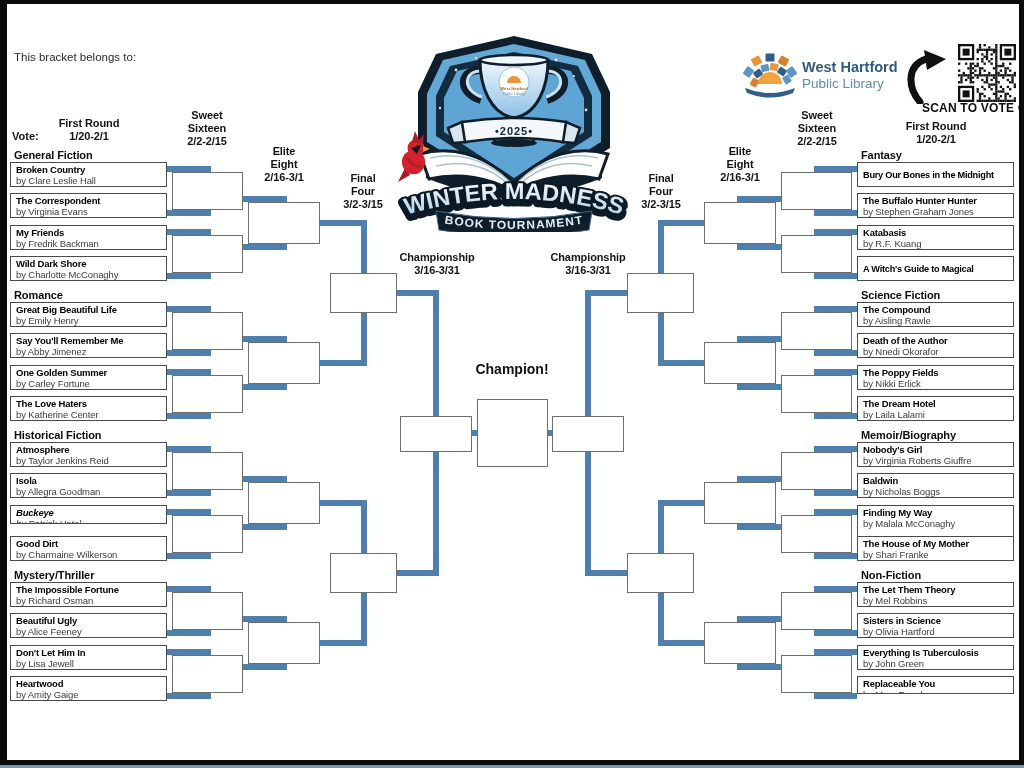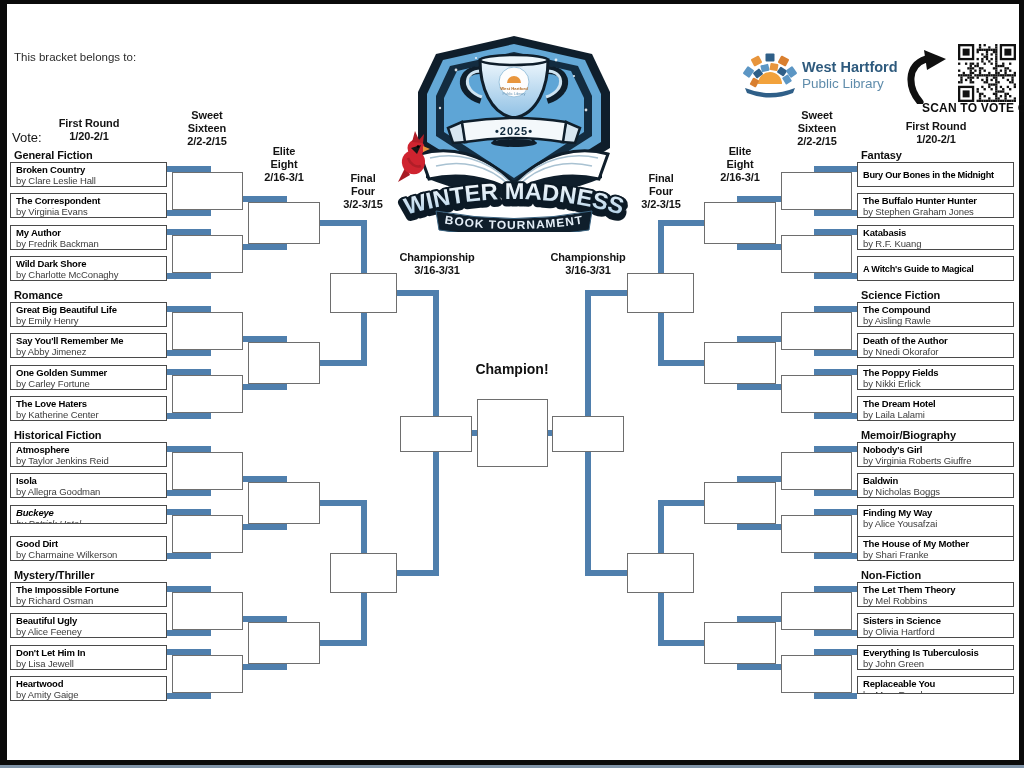--- a/index.html
+++ b/index.html
@@ -13,21 +13,21 @@
   .bookbox{position:absolute;background:#fff;border:1.5px solid #4a4a4a;z-index:2;
            box-sizing:border-box;padding:1px 2px 0 5px;overflow:hidden}
   .slot{position:absolute;background:#fff;border:1.4px solid #6e6e6e;z-index:2;box-sizing:border-box}
   .bt{font-weight:bold;font-size:9.5px;letter-spacing:-0.2px;color:#000;line-height:11px;display:block;white-space:nowrap}
   .ba{font-size:9.5px;color:#3d3d3d;line-height:11px;display:block;white-space:nowrap;letter-spacing:-0.1px}
   .bookbox.inline .bt,.bookbox.inline .ba{display:inline;white-space:normal;font-size:9.2px;letter-spacing:-0.25px}
   .cat{position:absolute;font-weight:bold;font-size:11px;color:#0d0d0d;z-index:3;white-space:nowrap;letter-spacing:-0.1px}
   .hdr{position:absolute;z-index:3;transform:translateX(-50%);text-align:center;font-weight:bold;
        font-size:11px;color:#141414;line-height:13px;white-space:nowrap;letter-spacing:-0.1px}
   .belongs{position:absolute;left:14px;top:51px;font-size:11.5px;color:#2b2b2b;z-index:3}
-  .vote{position:absolute;left:12px;top:130px;font-size:13px;font-weight:normal;color:#141414;z-index:3}
+  .vote{position:absolute;left:12px;top:130px;font-size:11px;font-weight:bold;color:#141414;z-index:3}
   .champ-label{position:absolute;left:512px;top:361px;transform:translateX(-50%);
        font-size:14px;font-weight:bold;color:#111;z-index:3}
   .qr-caption{position:absolute;left:922px;top:101px;width:100px;text-align:center;
        font-size:12px;font-weight:bold;color:#0d0d0d;letter-spacing:0.2px;z-index:4;white-space:nowrap}
 </style>
 </head>
 <body>
 
 <div class="screen">
   <div class="page"></div>
@@ -360,21 +360,21 @@
       <div class="cat" style="left: 14px; top: 149px;">General Fiction</div>
       <div class="bookbox" style="left: 10px; top: 162px; width: 157px; height: 25px;">
         <span class="bt">Broken Country</span> 
         <span class="ba">by Clare Leslie Hall</span>
       </div>
       <div class="bookbox" style="left: 10px; top: 193px; width: 157px; height: 25px;">
         <span class="bt">The Correspondent</span> 
         <span class="ba">by Virginia Evans</span>
       </div>
       <div class="bookbox" style="left: 10px; top: 225px; width: 157px; height: 25px;">
-        <span class="bt">My Author</span> 
+        <span class="bt">My Friends</span> 
         <span class="ba">by Fredrik Backman</span>
       </div>
       <div class="bookbox" style="left: 10px; top: 256px; width: 157px; height: 25px;">
         <span class="bt">Wild Dark Shore</span> 
         <span class="ba">by Charlotte McConaghy</span>
       </div>
       <div class="line" style="left: 204.5px; top: 166px; width: 6px; height: 50px;"></div>
       <div class="line" style="left: 167px; top: 166px; width: 43.5px; height: 6px;"></div>
       <div class="line" style="left: 167px; top: 210px; width: 43.5px; height: 6px;"></div>
       <div class="slot" style="left: 172px; top: 172px; width: 71px; height: 38px;"></div>
@@ -546,21 +546,21 @@
       <div class="bookbox" style="left: 857px; top: 442px; width: 157px; height: 25px;">
         <span class="bt">Nobody's Girl</span> 
         <span class="ba">by Virginia Roberts Giuffre</span>
       </div>
       <div class="bookbox" style="left: 857px; top: 473px; width: 157px; height: 25px;">
         <span class="bt">Baldwin</span> 
         <span class="ba">by Nicholas Boggs</span>
       </div>
       <div class="bookbox" style="left: 857px; top: 505px; width: 157px; height: 40px;">
         <span class="bt">Finding My Way</span> 
-        <span class="ba">by Alice Yousafzai</span>
+        <span class="ba">by Malala McConaghy</span>
       </div>
       <div class="bookbox" style="left: 857px; top: 536px; width: 157px; height: 25px;">
         <span class="bt">The House of My Mother</span> 
         <span class="ba">by Shari Franke</span>
       </div>
       <div class="line" style="left: 813.5px; top: 446px; width: 6px; height: 50px;"></div>
       <div class="line" style="left: 813.5px; top: 446px; width: 43.5px; height: 6px;"></div>
       <div class="line" style="left: 813.5px; top: 490px; width: 43.5px; height: 6px;"></div>
       <div class="slot" style="left: 781px; top: 452px; width: 71px; height: 38px;"></div>
       <div class="line" style="left: 813.5px; top: 509px; width: 6px; height: 50px;"></div>

